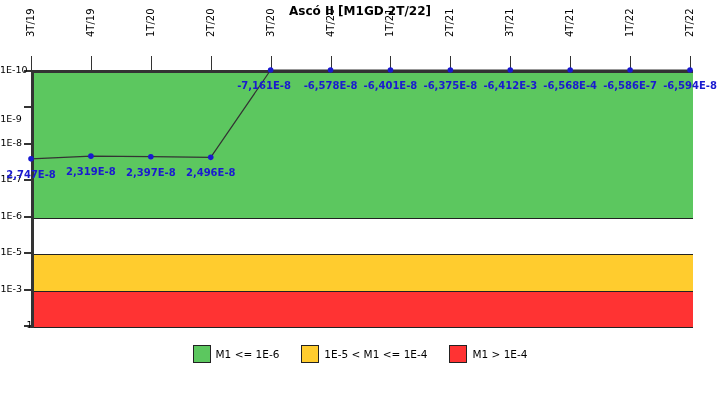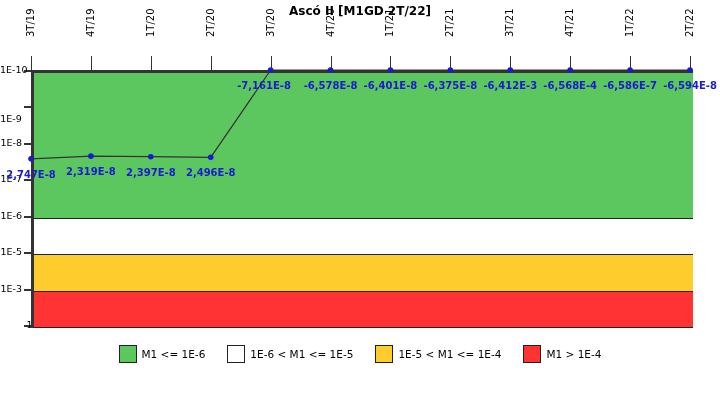--- a/index.html
+++ b/index.html
@@ -219,24 +219,20 @@
       <div class="value-label" style="left: 630.091px; top: 80px;">-6,586E-7</div>
       <div class="value-label" style="left: 690px; top: 80px;">-6,594E-8</div>
     </div>
 
   <div class="legend" id="legend">
       <div class="legend-item">
         <div class="legend-swatch" style="background: rgb(92, 199, 95);"></div>
         <div class="legend-text">M1 &lt;= 1E-6</div>
       </div>
       <div class="legend-item">
-        <div class="legend-swatch" style="background: rgb(255, 255, 255);"></div>
-        <div class="legend-text">1E-6 &lt; M1 &lt;= 1E-5</div>
-      </div>
-      <div class="legend-item">
         <div class="legend-swatch" style="background: rgb(255, 204, 46);"></div>
         <div class="legend-text">1E-5 &lt; M1 &lt;= 1E-4</div>
       </div>
       <div class="legend-item">
         <div class="legend-swatch" style="background: rgb(255, 51, 51);"></div>
         <div class="legend-text">M1 &gt; 1E-4</div>
       </div>
     </div>
 
 </div>

